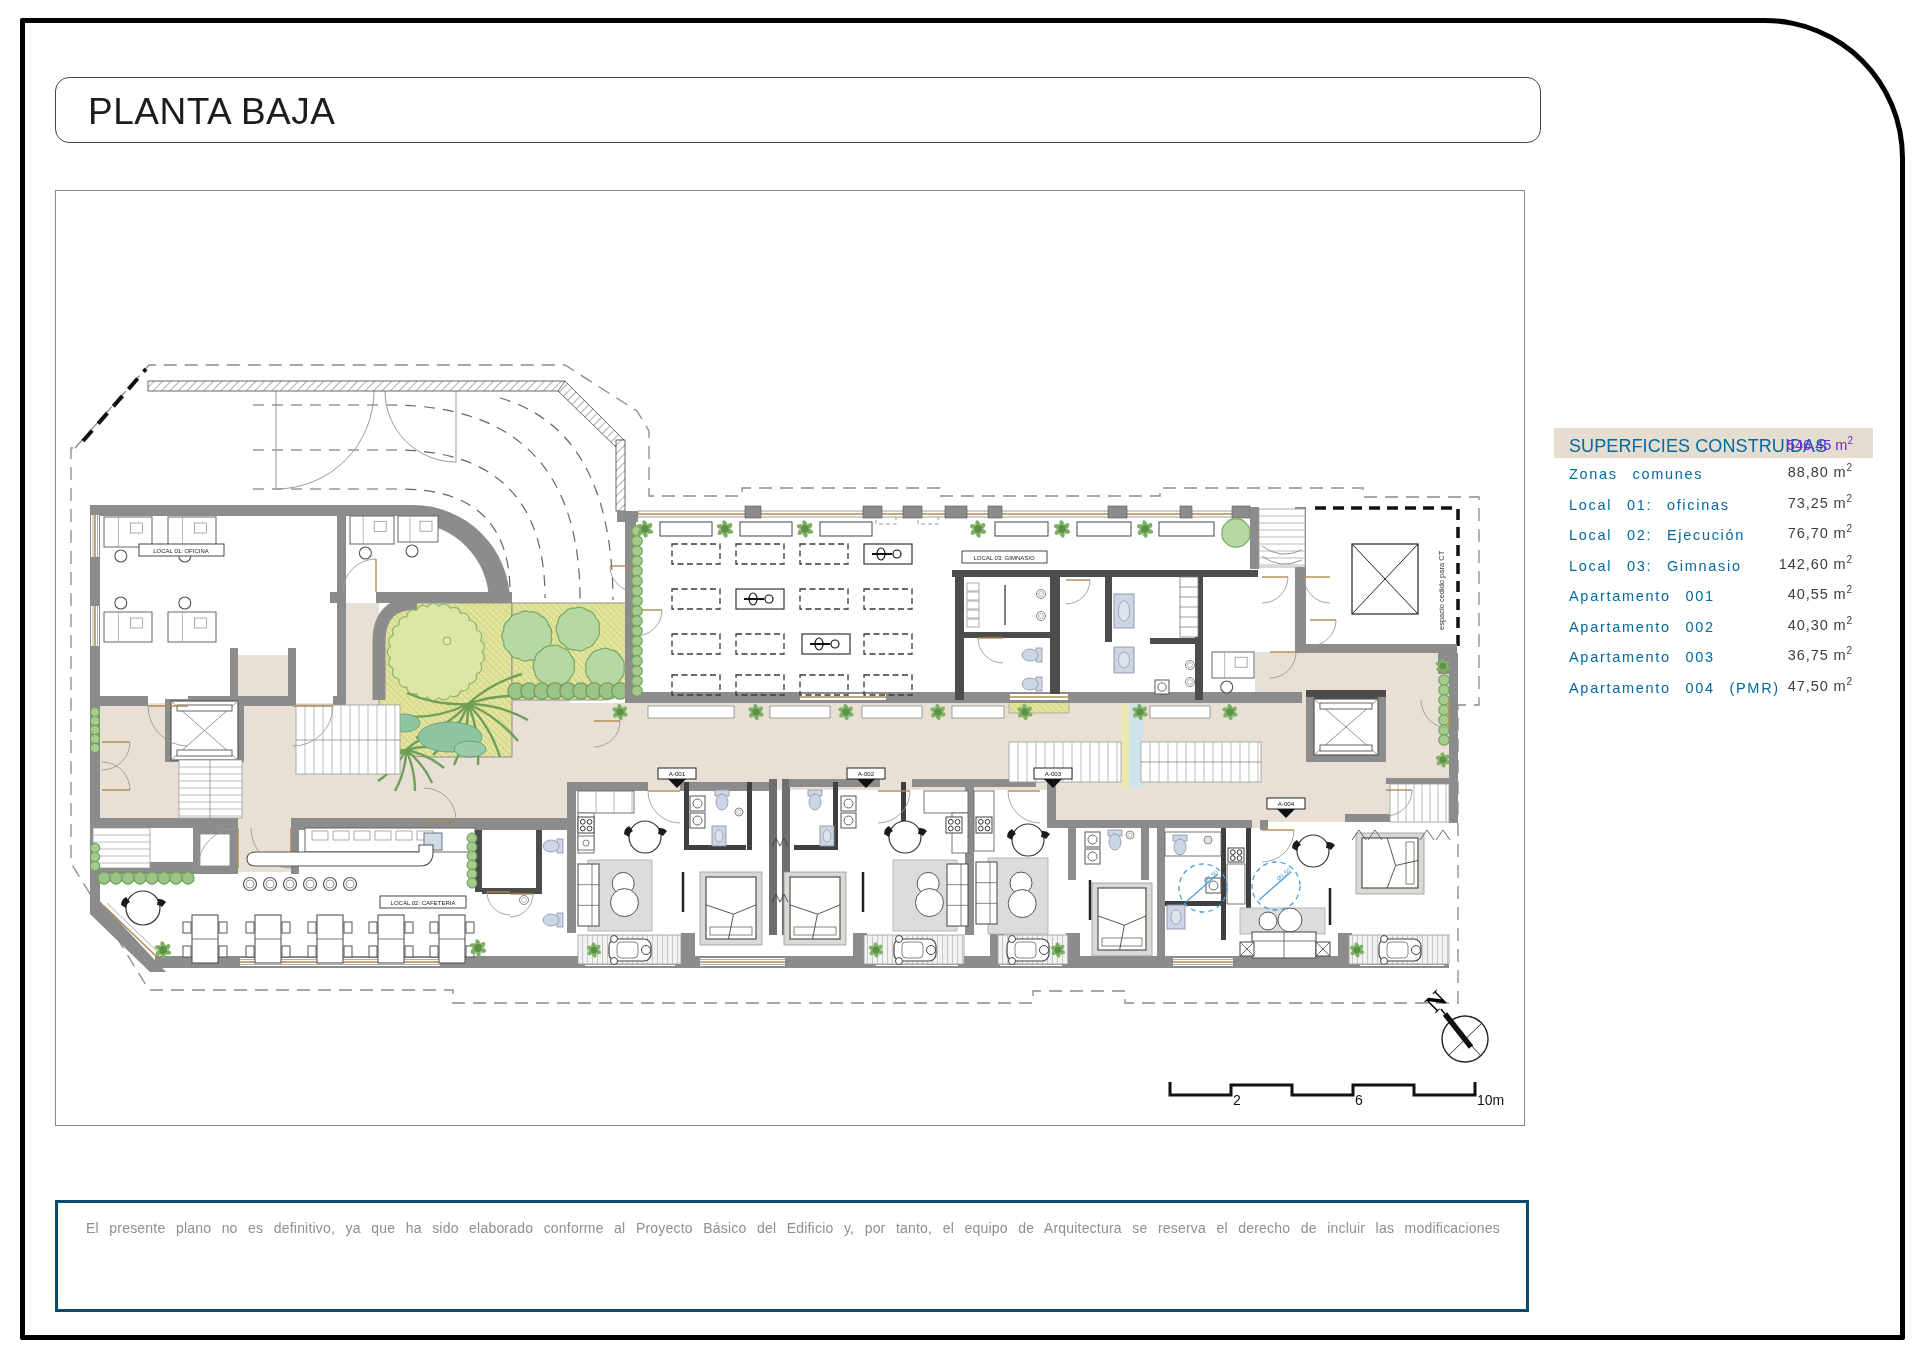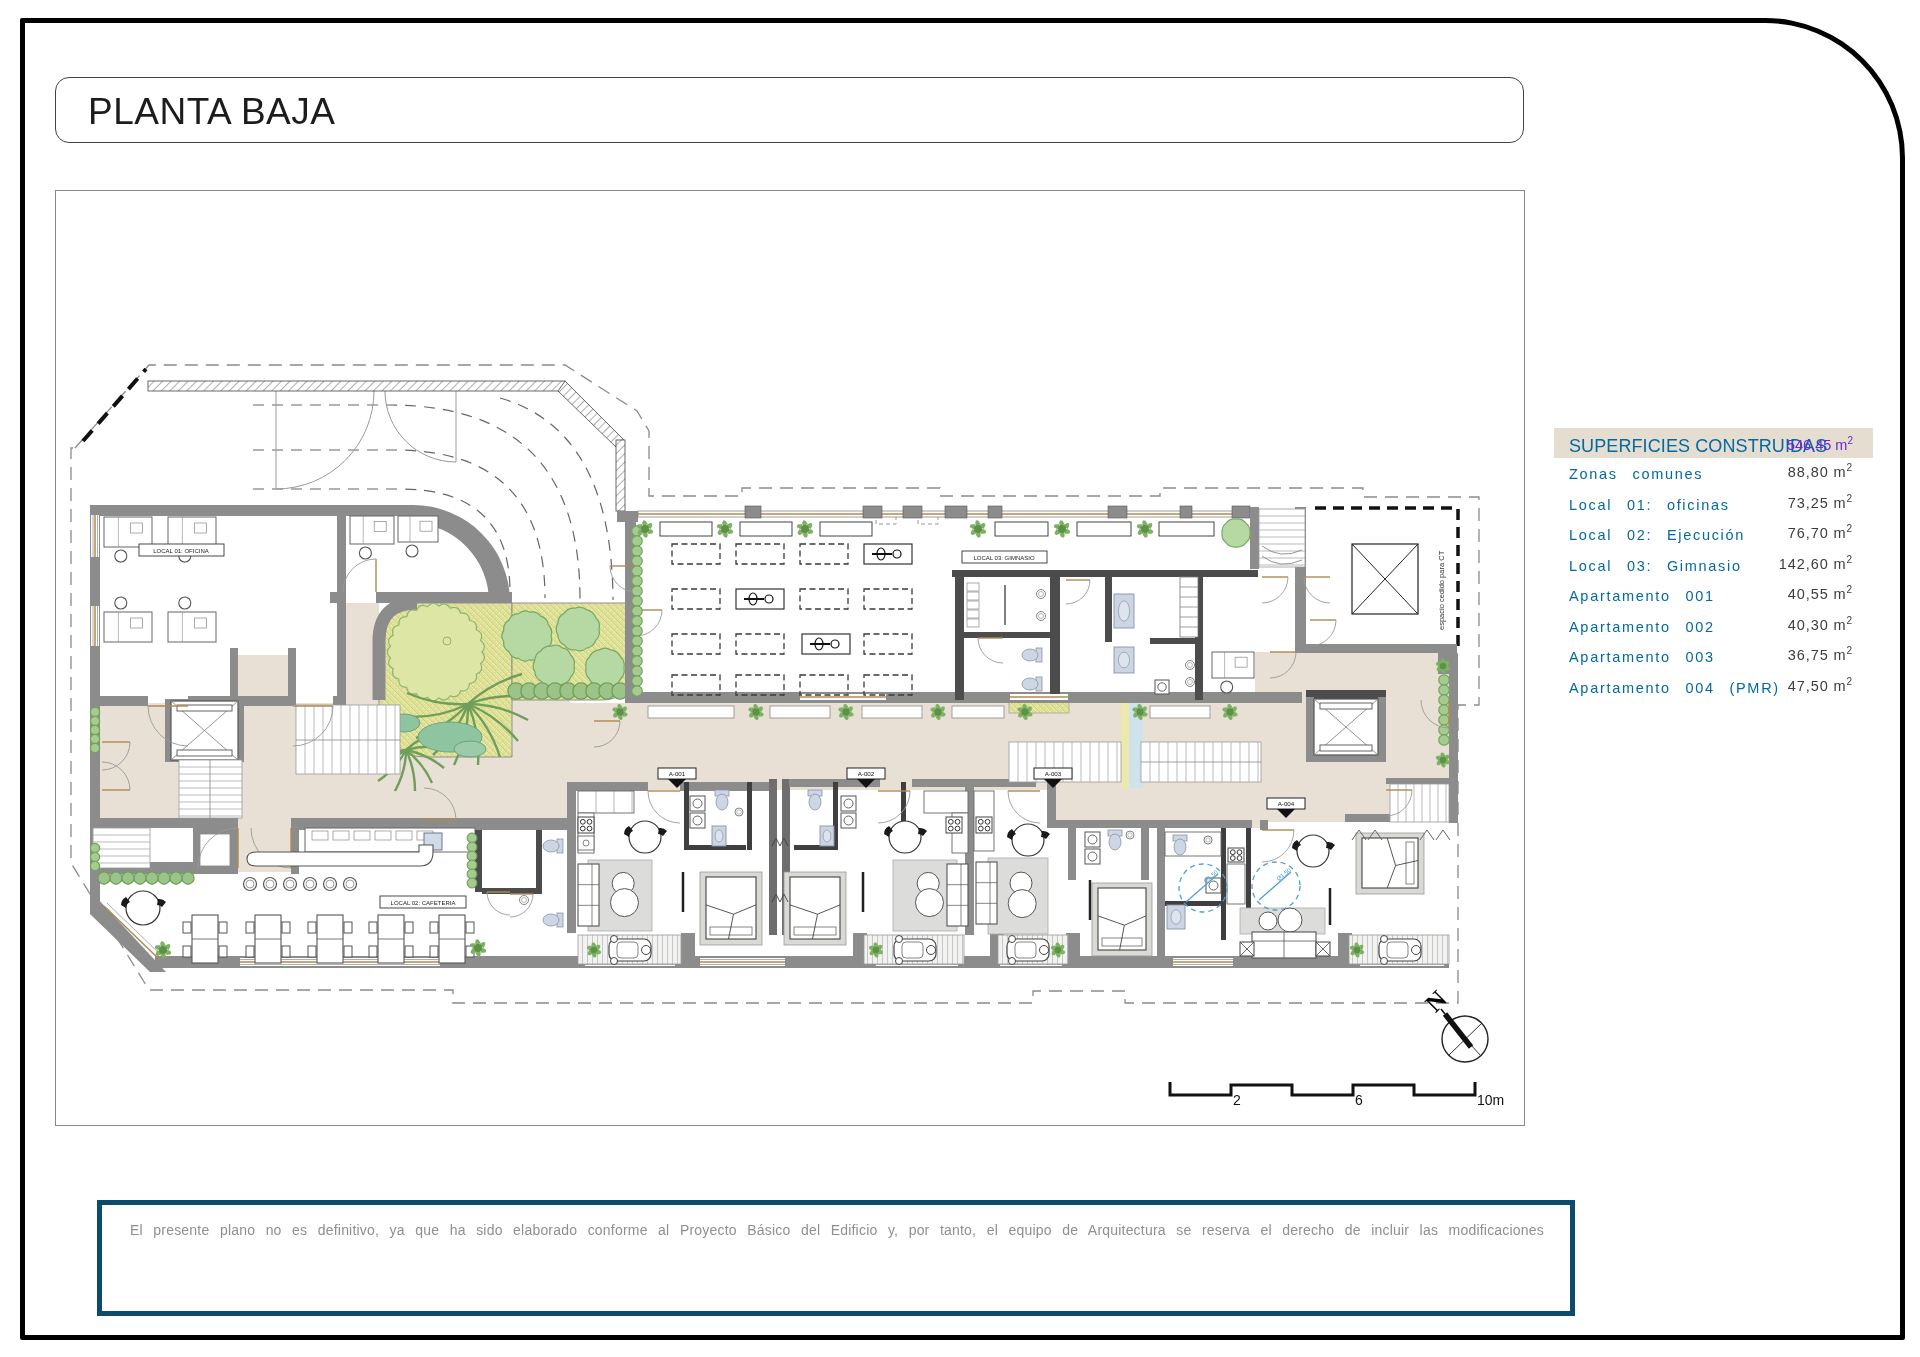--- a/index.html
+++ b/index.html
@@ -1,21 +1,21 @@
 <!DOCTYPE html>
 <html><head>
 <meta charset="utf-8">
 <style>
 html,body{margin:0;padding:0;background:#fff;width:1920px;height:1357px;overflow:hidden;}
 body{font-family:"Liberation Sans", sans-serif;position:relative;}
 .outer{position:absolute;left:20px;top:18px;width:1875px;height:1312px;border:5px solid #000;border-radius:2px 140px 2px 2px;}
-.titlebox{position:absolute;left:55px;top:77px;width:1467px;height:64px;border:1px solid #444;border-radius:14px;}
+.titlebox{position:absolute;left:55px;top:77px;width:1467px;height:64px;border:1px solid #444;border-radius:14px;padding-left:17px;}
 .titlebox span{position:absolute;left:32px;top:13px;font-size:37px;color:#1c1c1c;letter-spacing:0.5px;}
 .planbox{position:absolute;left:55px;top:190px;width:1468px;height:934px;border:1px solid #888;}
-.disc{position:absolute;left:55px;top:1200px;width:1468px;height:106px;border:5px solid #0c4a6e;margin-left:42px;}
+.disc{position:absolute;left:55px;top:1200px;width:1468px;height:106px;border:3px solid #0c4a6e;}
 .disc .t{position:absolute;left:28px;right:26px;top:16px;font-size:14px;line-height:19px;color:#8f8f8f;letter-spacing:0.2px;word-spacing:0px;}
 .disc .jl{text-align:justify;text-align-last:justify;white-space:nowrap;}
 .tbl{position:absolute;left:1554px;top:428px;width:319px;}
 .tbl .hdr{background:#e5ddd0;height:30px;position:relative;}
 .tbl .hdr .l{position:absolute;left:15px;top:8px;font-size:18px;color:#0369a1;letter-spacing:0.1px;}
 .tbl .hdr .r{position:absolute;right:20px;top:7px;font-size:14.5px;color:#6d28d9;}
 .row{height:30.5px;position:relative;}
 .row .l{position:absolute;left:15px;top:8px;font-size:14.5px;color:#0369a1;letter-spacing:1.7px;word-spacing:9px;}
 .row .r{position:absolute;right:20px;top:4px;font-size:14.5px;color:#3d3d3d;letter-spacing:0.9px;text-align:center;}
 sup{font-size:10px;}

